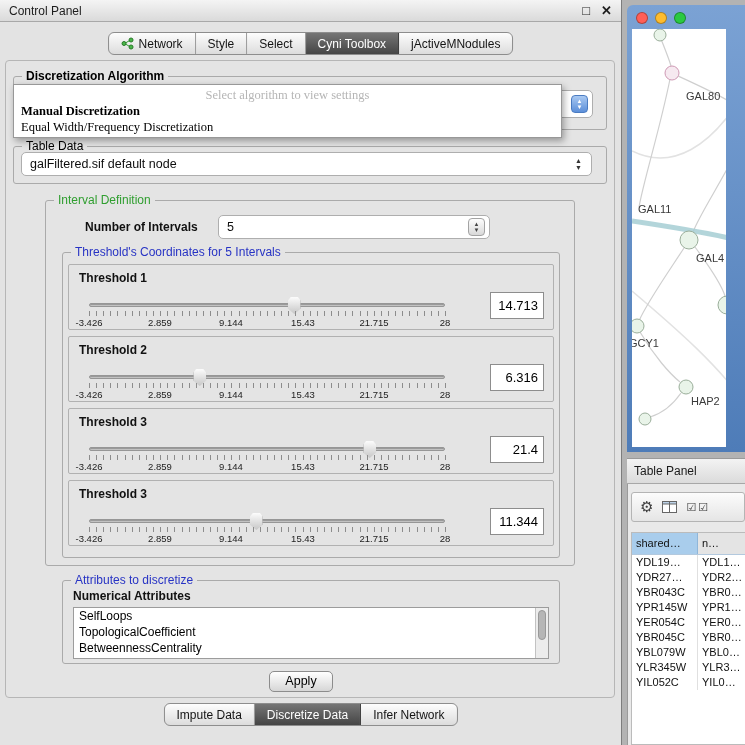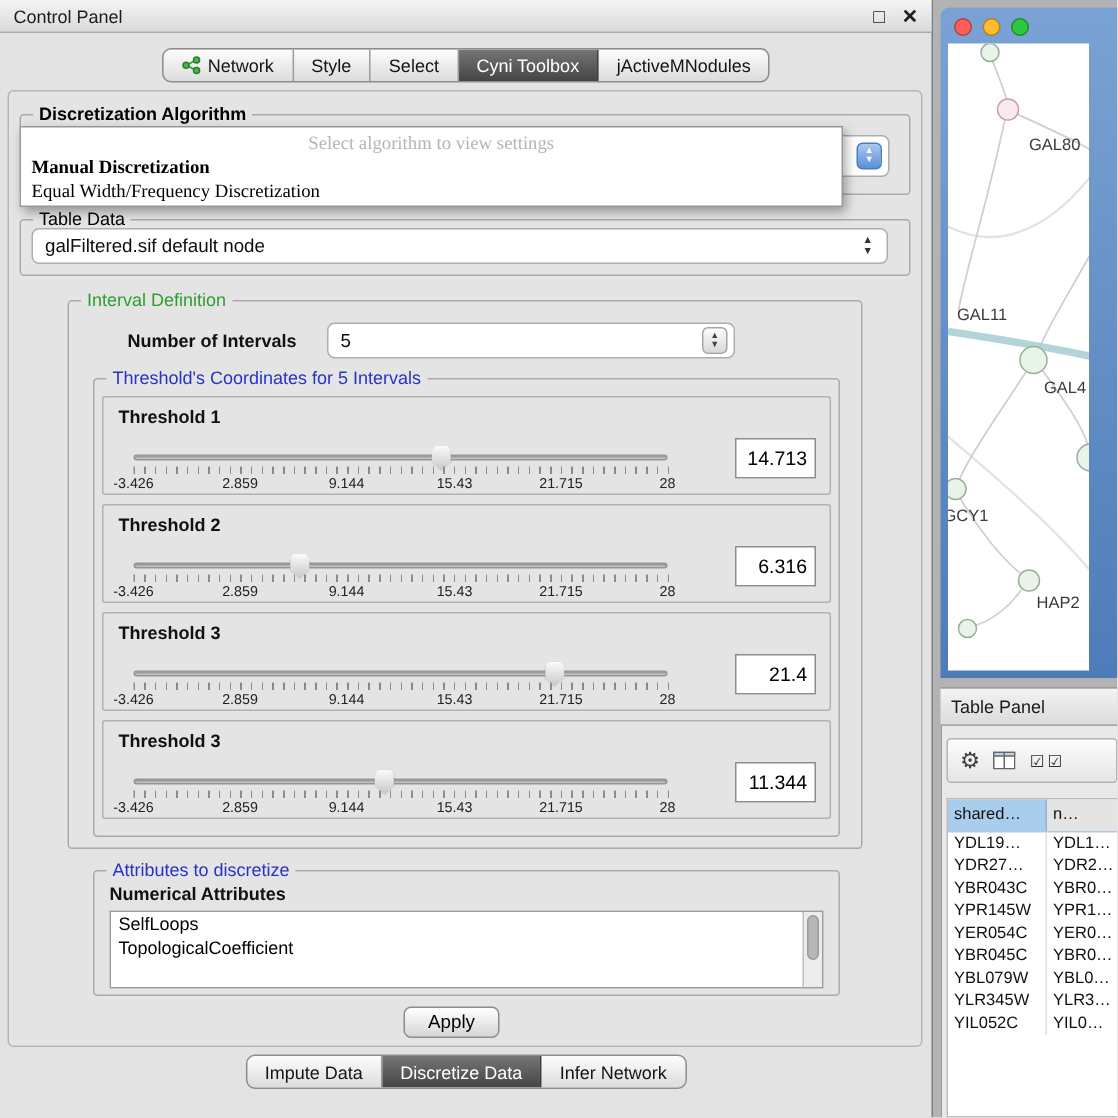--- a/index.html
+++ b/index.html
@@ -244,20 +244,21 @@
       </div>
       <div class="th-value">11.344</div>
     </div>
 
     <div class="groupbox attrs-group">
       <span class="group-title gt-blue">Attributes to discretize</span>
       <div class="attrs-sub">Numerical Attributes</div>
       <div class="attr-list">
         <div class="attr-item">SelfLoops</div>
         <div class="attr-item">TopologicalCoefficient</div>
+        <div class="attr-item">BetweennessCentrality</div>
         <div class="attr-scrollbar">
           <div class="attr-scroll-thumb"></div>
         </div>
       </div>
     </div>
 
     <div class="apply-btn">Apply</div>
 
     <div class="seg bottom-seg">
       <div class="tab">

